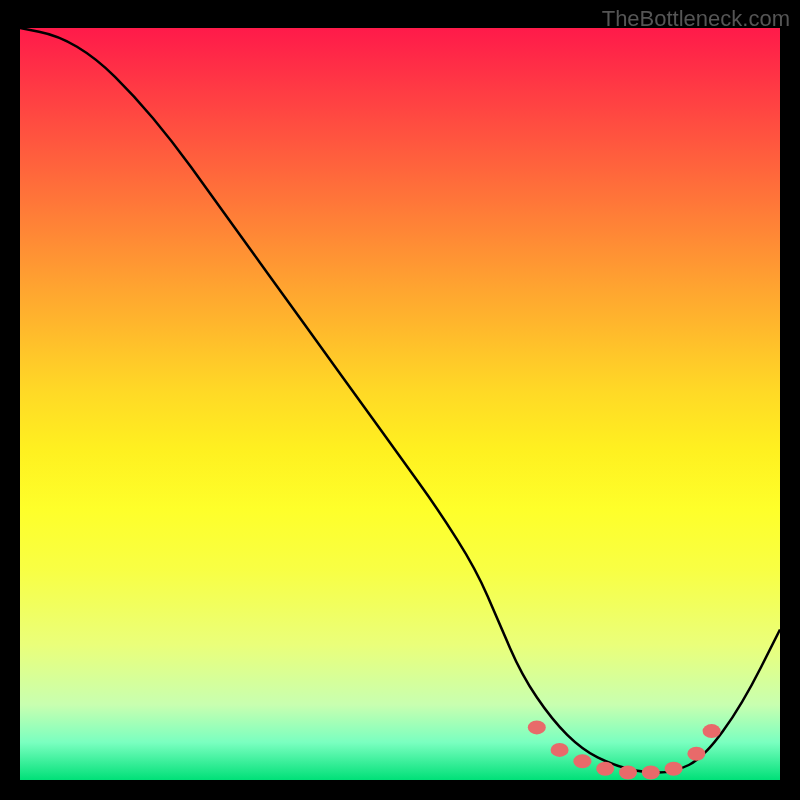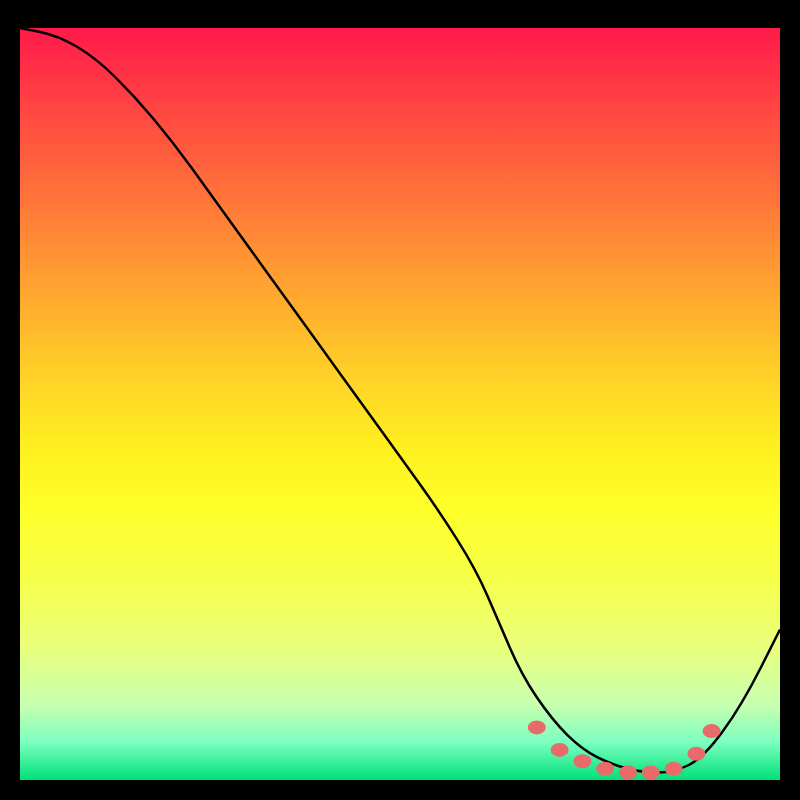--- a/index.html
+++ b/index.html
@@ -54,20 +54,21 @@
     left: 0;
     top: 0;
     width: 760px;
     height: 752px;
   }
 </style>
 </head>
 <body>
 
 <div class="container">
+  <div class="watermark">TheBottleneck.com</div>
 
   <div class="plot-area">
     <svg class="curve-svg" viewBox="0 0 760 752" preserveAspectRatio="none">
       <path id="curve-path" fill="none" stroke="#000" stroke-width="2.5" d="M 0.0 0.0 Q 0.0 0.0 19.0 3.8 Q 38.0 7.5 57.0 18.8 Q 76.0 30.1 95.0 48.9 Q 114.0 67.7 133.0 90.2 Q 152.0 112.8 171.0 139.1 Q 190.0 165.4 209.0 191.8 Q 228.0 218.1 247.0 244.4 Q 266.0 270.7 285.0 297.0 Q 304.0 323.4 323.0 349.7 Q 342.0 376.0 361.0 402.3 Q 380.0 428.6 399.0 455.0 Q 418.0 481.3 437.0 511.4 Q 456.0 541.4 467.4 567.8 Q 478.8 594.1 490.2 620.4 Q 501.6 646.7 516.8 669.3 Q 532.0 691.8 547.2 706.9 Q 562.4 721.9 577.6 729.4 Q 592.8 737.0 608.0 740.7 Q 623.2 744.5 638.4 744.5 Q 653.6 744.5 668.8 737.0 Q 684.0 729.4 703.0 703.1 Q 722.0 676.8 741.0 639.2 T 760.0 601.6"></path>
       <g id="markers">
           <ellipse cx="516.8" cy="699.4" rx="9" ry="7" fill="#e86a6a"></ellipse>
           <ellipse cx="539.6" cy="721.9" rx="9" ry="7" fill="#e86a6a"></ellipse>
           <ellipse cx="562.4" cy="733.2" rx="9" ry="7" fill="#e86a6a"></ellipse>
           <ellipse cx="585.2" cy="740.7" rx="9" ry="7" fill="#e86a6a"></ellipse>
           <ellipse cx="608.0" cy="744.5" rx="9" ry="7" fill="#e86a6a"></ellipse>

